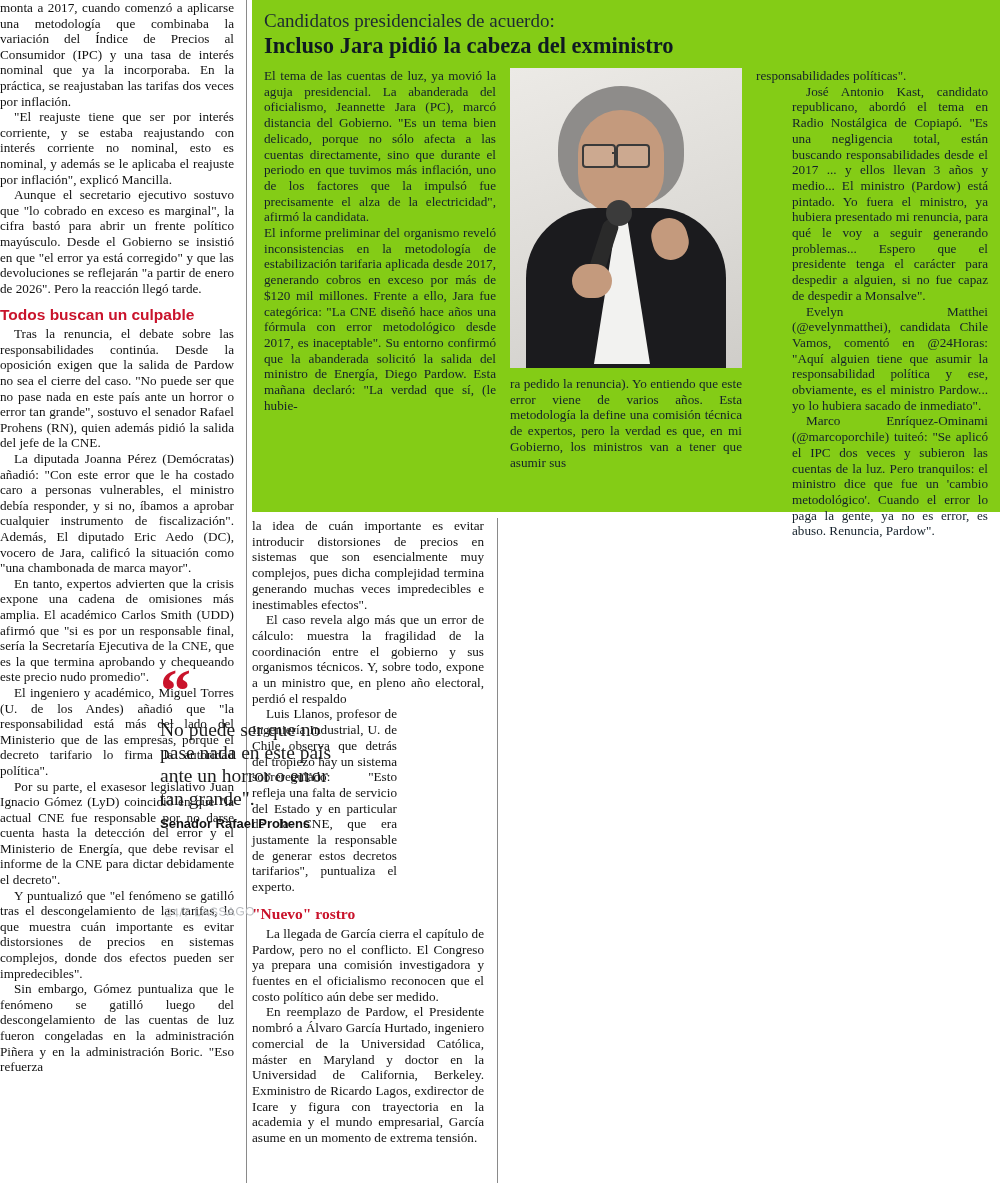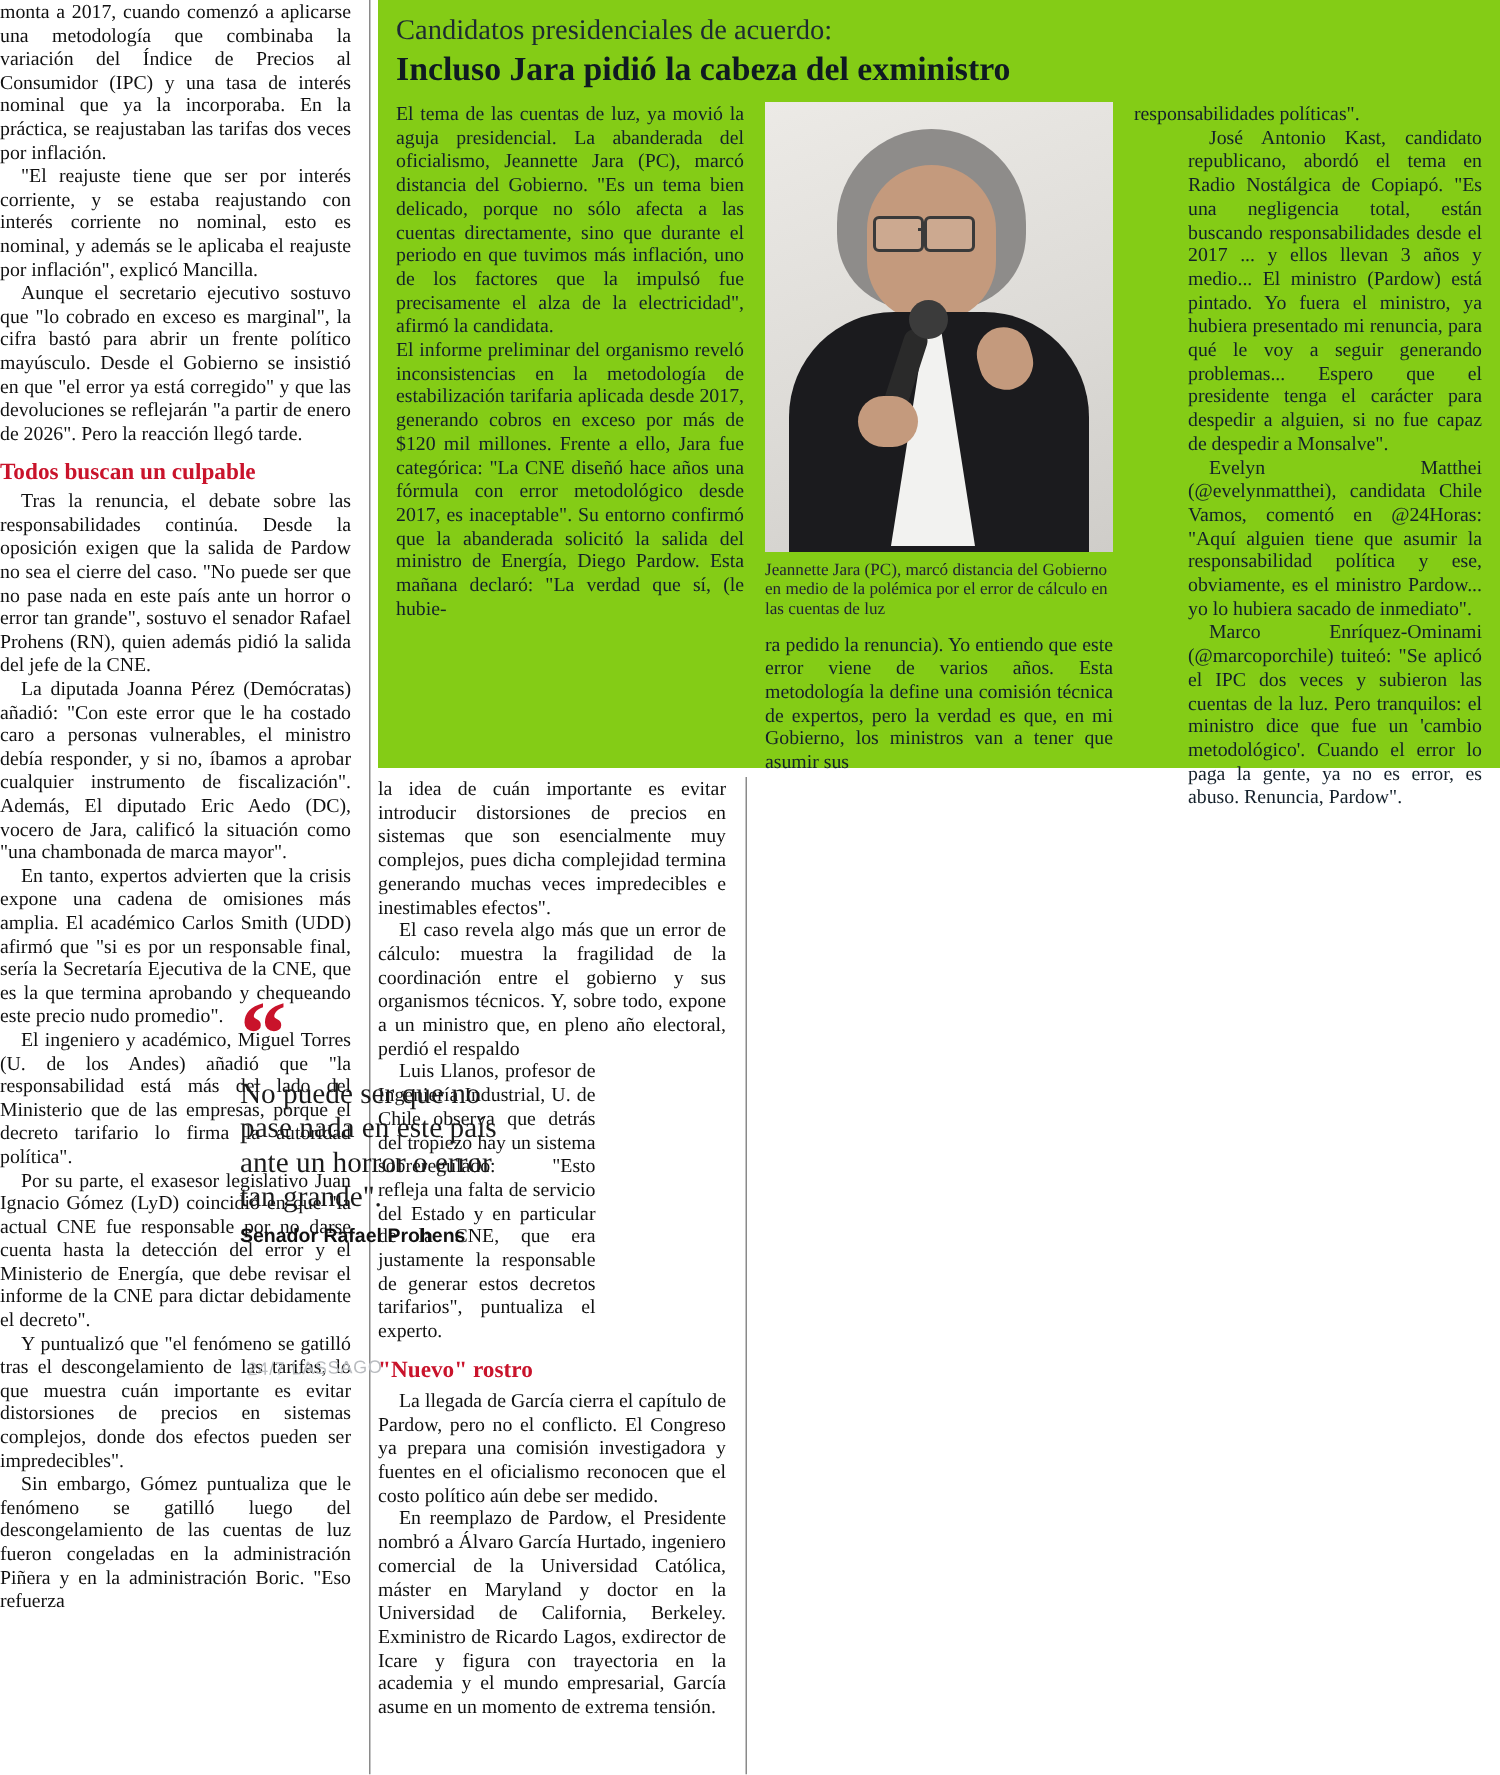--- a/index.html
+++ b/index.html
@@ -26,21 +26,21 @@
     margin:0 0 0 0;
     font-size:13.2px;
     line-height:15.6px;
     text-align:justify;
     text-indent:14px;
     hyphens:auto;
   }
   p.body.noind { text-indent:0; }
   h3.subhead {
     margin:10px 0 3px 0;
-    font-family:Liberation Serif, serif;
+    font-family:Liberation Sans, sans-serif;
     font-weight:bold;
     font-size:15.5px;
     color:#c9132b;
     line-height:17px;
   }
 
   
   .feature {
     position:absolute;
     left:252px; top:0; width:748px; height:512px;
@@ -223,21 +223,20 @@
             <div class="ph-glass-l"></div>
             <div class="ph-glass-r"></div>
             <div class="ph-bridge"></div>
             <div class="ph-body"></div>
             <div class="ph-shirt"></div>
             <div class="ph-mic"></div>
             <div class="ph-michead"></div>
             <div class="ph-hand-l"></div>
             <div class="ph-hand-r"></div>
           </div>
-          <div class="caption">Jeannette Jara (PC), marcó distancia del Gobierno en medio de la polémica por el error de cálculo en las cuentas de luz</div>
         </div>
         <p style="margin-top:8px;font-size:13.2px;line-height:15.7px;text-align:justify;">ra pedido la renuncia). Yo entiendo que este error viene de varios años. Esta metodología la define una comisión técnica de expertos, pero la verdad es que, en mi Gobierno, los ministros van a tener que asumir sus</p>
       </div>
 
       <div class="fc">
         <p>responsabilidades políticas".</p>
         <p class="indent">José Antonio Kast, candidato republicano, abordó el tema en Radio Nostálgica de Copiapó. "Es una negligencia total, están buscando responsabilidades desde el 2017 ... y ellos llevan 3 años y medio... El ministro (Pardow) está pintado. Yo fuera el ministro, ya hubiera presentado mi renuncia, para qué le voy a seguir generando problemas... Espero que el presidente tenga el carácter para despedir a alguien, si no fue capaz de despedir a Monsalve".</p>
         <p class="indent">Evelyn Matthei (@evelynmatthei), candidata Chile Vamos, comentó en @24Horas: "Aquí alguien tiene que asumir la responsabilidad política y ese, obviamente, es el ministro Pardow... yo lo hubiera sacado de inmediato".</p>
         <p class="indent">Marco Enríquez-Ominami (@marcoporchile) tuiteó: "Se aplicó el IPC dos veces y subieron las cuentas de la luz. Pero tranquilos: el ministro dice que fue un 'cambio metodológico'. Cuando el error lo paga la gente, ya no es error, es abuso. Renuncia, Pardow".</p>
       </div>

